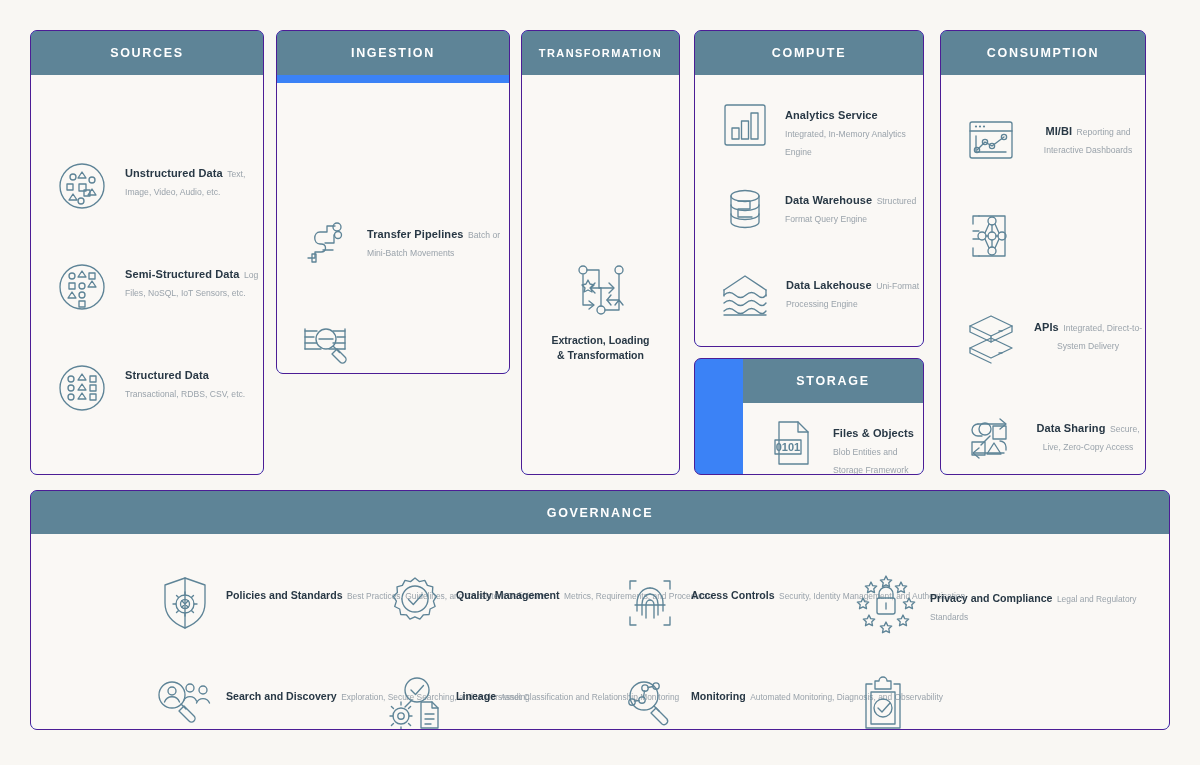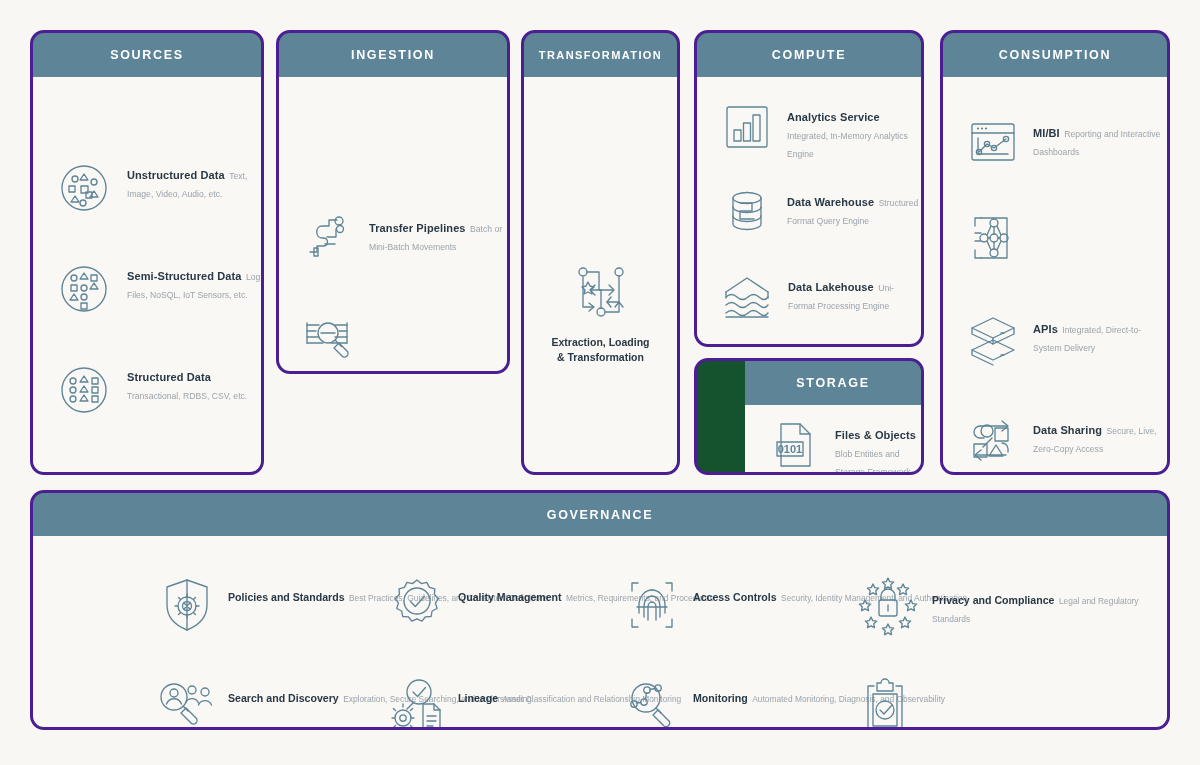--- a/index.html
+++ b/index.html
@@ -7,23 +7,23 @@
     width: 1200px; height: 765px;
     background: #f9f7f3;
     font-family: "Liberation Sans", sans-serif;
     overflow: hidden;
   }
   .page { position: relative; width: 1200px; height: 765px; }
 
   
   .card {
     position: absolute;
-    background: #14532d;
-    border: 3px solid #4c1d95;
-    border-radius: 14px;
+    background: #3b82f6;
+    border: 1px solid #4c1d95;
+    border-radius: 7px;
     overflow: hidden;
     display: flex;
     flex-direction: column;
   }
   .card-head {
     background: #5e8497;
     color: #ffffff;
     height: 44px;
     flex: 0 0 44px;
     display: flex;
@@ -184,21 +184,21 @@
         </span>
         <span class="txt">
           <span class="t-title">Structured Data</span>
           <span class="t-desc">Transactional, RDBS, CSV, etc.</span>
         </span>
       </div>
 
     </div>
   </div>
 
-  <div class="card" style="left:276px; top:30px; width:234px; height:344px;">
+  <div class="card" style="left:276px; top:30px; width:234px; height:344px;gap:8px;">
     <div class="card-head">INGESTION</div>
     <div class="card-body">
 
 
       <div class="item" style="left:22px; top:133px;">
         <span class="ico">
           <svg width="52" height="50" viewBox="0 0 52 50">
             <path class="s" d="M7 39 h7 v-6 h6 c6 0 6 -8 0 -8 h-1 c-7 0 -7 -12 0 -12 h7 v-6 h8"></path>
             <path class="s" d="M11 35 h4 v8 h-4 z"></path>
             <circle class="s" cx="36" cy="8" r="4"></circle>
@@ -347,21 +347,21 @@
           </svg>
         </span>
         <span class="txt">
           <span class="t-title">Files &amp; Objects</span>
           <span class="t-desc">Blob Entities and Storage Framework</span>
         </span>
       </div>
     </div>
   </div>
 
-  <div class="card" style="left:940px; top:30px; width:230px; height:445px;">
+  <div class="card" style="left:940px; top:30px; width:206px; height:445px;text-align:center;">
     <div class="card-head">CONSUMPTION</div>
     <div class="card-body">
 
       <div class="item" style="left:22px; top:38px;">
         <span class="ico">
           <svg width="52" height="48" viewBox="0 0 52 48">
             <rect class="s" x="5" y="5" width="42" height="36" rx="2"></rect>
             <path class="s" d="M5 14 h42"></path>
             <circle class="sf" cx="11" cy="9.5" r="1.1"></circle>
             <circle class="sf" cx="15" cy="9.5" r="1.1"></circle>

